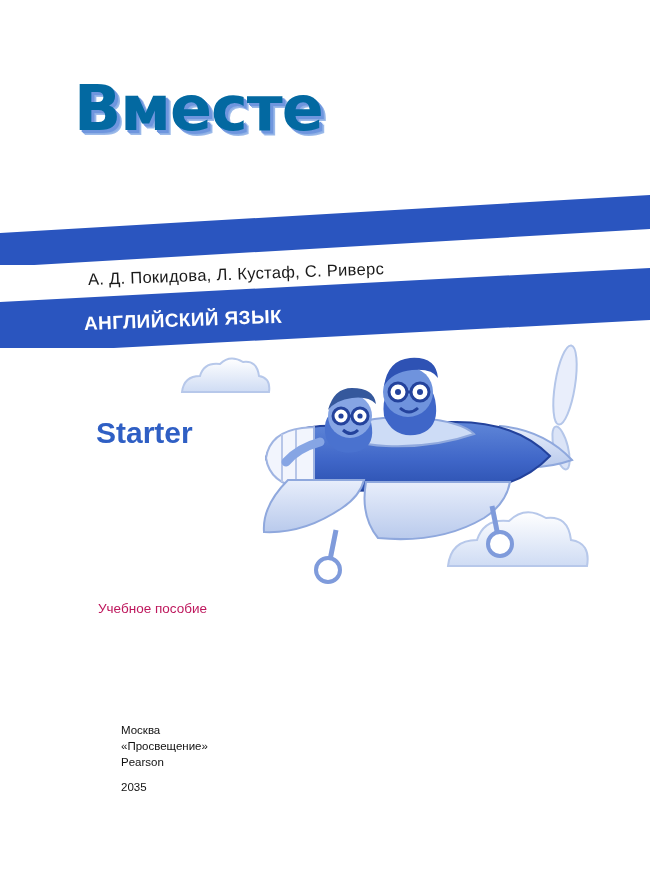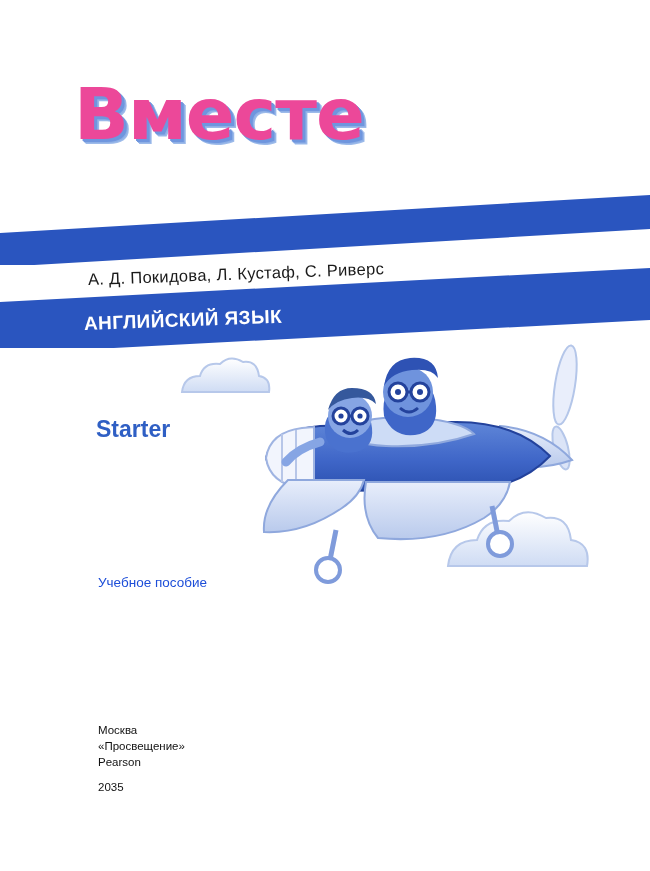--- a/index.html
+++ b/index.html
@@ -28,23 +28,23 @@
     top: 78px;
     width: 650px;
     height: 140px;
   }
   .title-text {
     position: absolute;
     left: 74px;
     top: 0;
     font-family: "DejaVu Sans", sans-serif;
     font-weight: 700;
-    font-size: 72px;
+    font-size: 62px;
     letter-spacing: -1px;
-    color: #ec4899;
+    color: #0369a1;
     line-height: 1;
     text-shadow:
        2px 2px 0 #6f96de,
        3px 3px 0 #6f96de,
        4px 4px 0 #8fb0e6,
        5px 5px 0 #9dbbea;
   }
 
   
   .band-top {
@@ -87,54 +87,54 @@
     color: #ffffff;
     letter-spacing: 0.4px;
     transform: rotate(-2.1deg);
     transform-origin: left center;
   }
 
   .level {
     position: absolute;
     left: 96px;
     top: 416px;
-    font-size: 23px;
+    font-size: 30px;
     font-weight: 700;
     color: #2f5fc4;
     letter-spacing: 0px;
   }
 
   .worktype {
     position: absolute;
     left: 96px;
     top: 514px;
     font-size: 21px;
     font-weight: 700;
     color: #111111;
   }
 
   .manual {
     position: absolute;
     left: 98px;
-    top: 575px;
+    top: 601px;
     font-size: 13.5px;
     font-weight: 400;
-    color: #1d4ed8;
+    color: #be185d;
   }
 
   
   .imprint {
     position: absolute;
     left: 98px;
     top: 722px;
     font-size: 11.5px;
     line-height: 16px;
     color: #111111;
   }
-  .imprint div { white-space: nowrap; }
+  .imprint div { white-space: nowrap; margin-left: 23px; }
   .imprint .year {
     margin-top: 9px;
   }
 
   
   .illustration {
     position: absolute;
     left: 170px;
     top: 330px;
     width: 460px;

